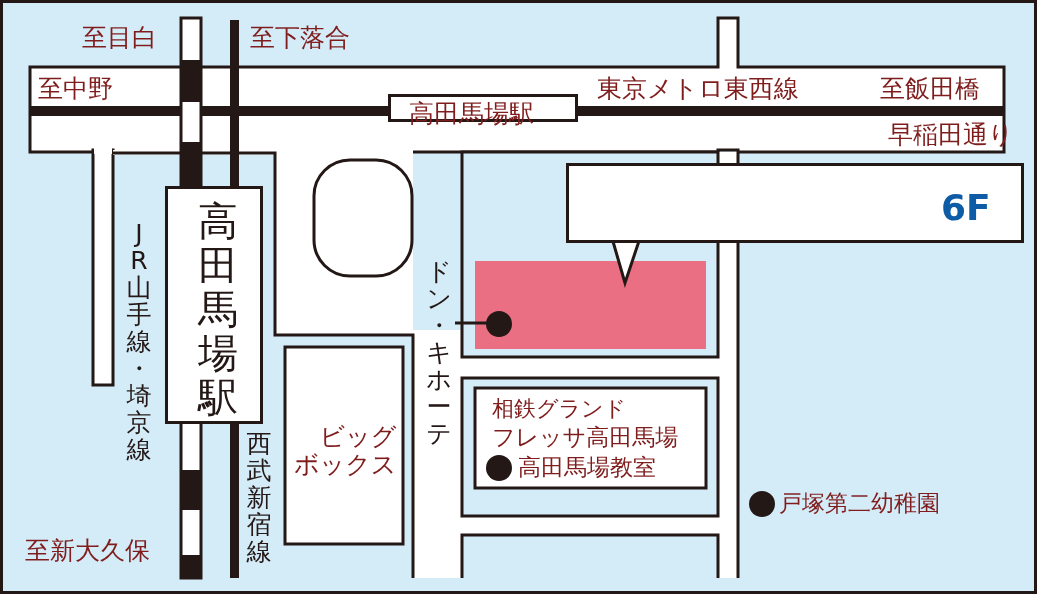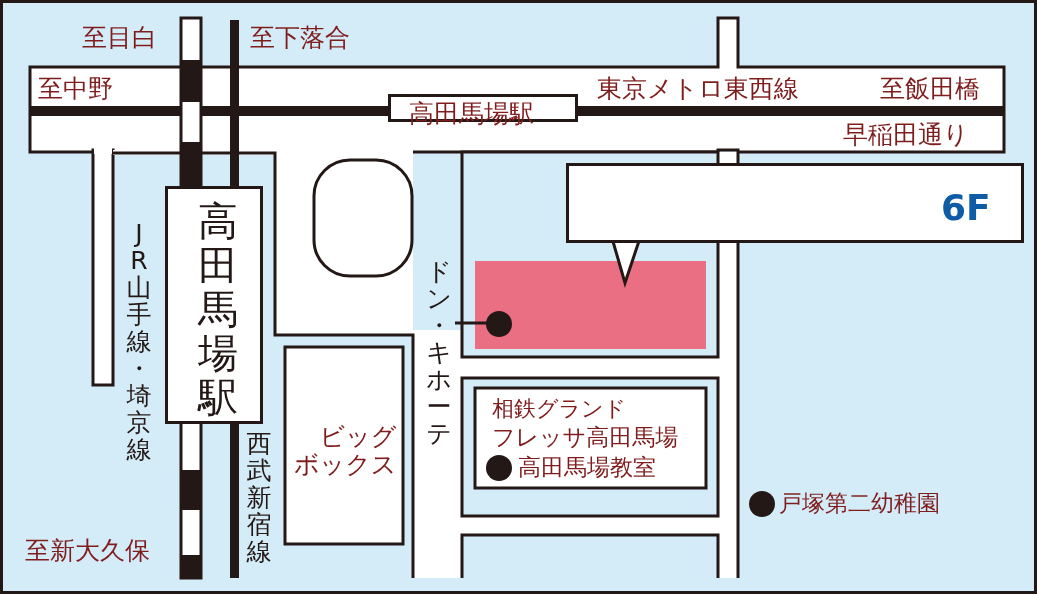--- a/index.html
+++ b/index.html
@@ -56,21 +56,21 @@
   <rect x="1.5" y="1.5" width="1034" height="591" fill="none" stroke="#231815" stroke-width="3"></rect>
 </svg>
 
 <div class="lbl" style="left:82px;top:25px;">至目白</div>
 <div class="lbl" style="left:250px;top:25px;">至下落合</div>
 <div class="lbl" style="left:38px;top:76px;">至中野</div>
 <div class="lbl" style="left:880px;top:76px;">至飯田橋</div>
 <div class="lbl" style="left:25px;top:538px;">至新大久保</div>
 
 <div class="lbl" style="left:597px;top:76px;">東京メトロ東西線</div>
-<div class="lbl" style="left:843px;top:122px;">早稲田通り</div>
+<div class="lbl" style="left:888px;top:122px;">早稲田通り</div>
 
 <div class="box" style="left:388px;top:94px;width:190px;height:28px;">
   <div class="lbl" style="left:18px;top:4px;">高田馬場駅</div>
 </div>
 
 <div class="box" style="left:165px;top:186px;width:98px;height:238px;">
   <div class="vlbl" style="left:30px;top:10px;font-size:40px;width:40px;line-height:1.1;">高
 田
 馬
 場

